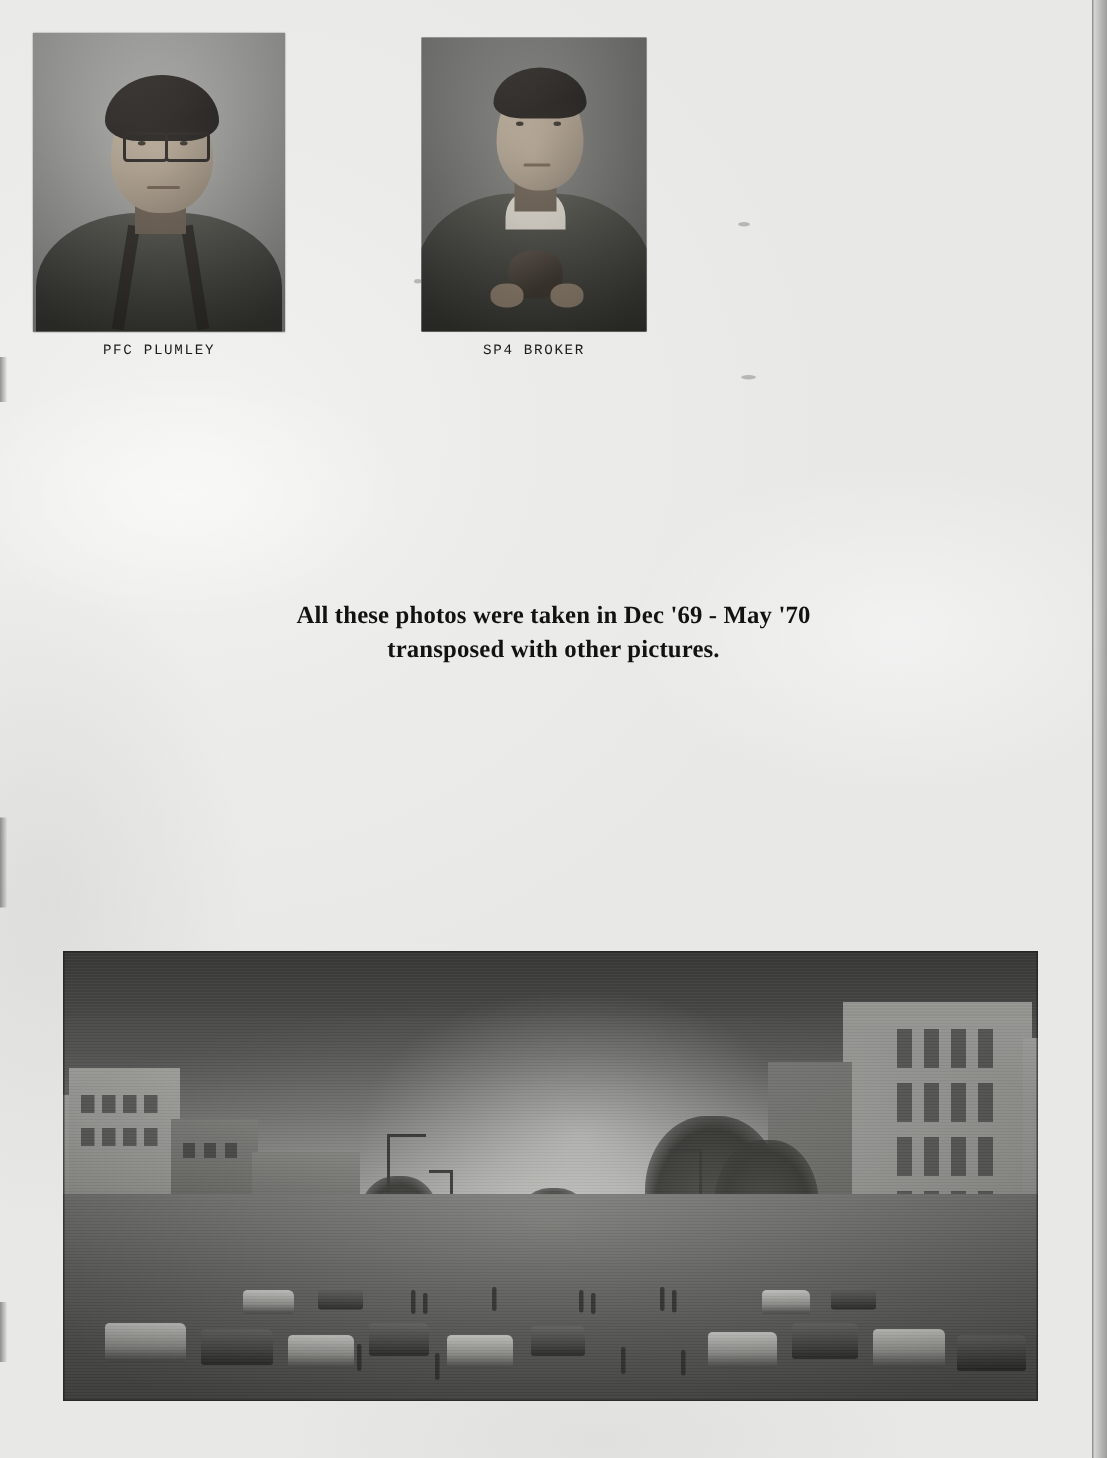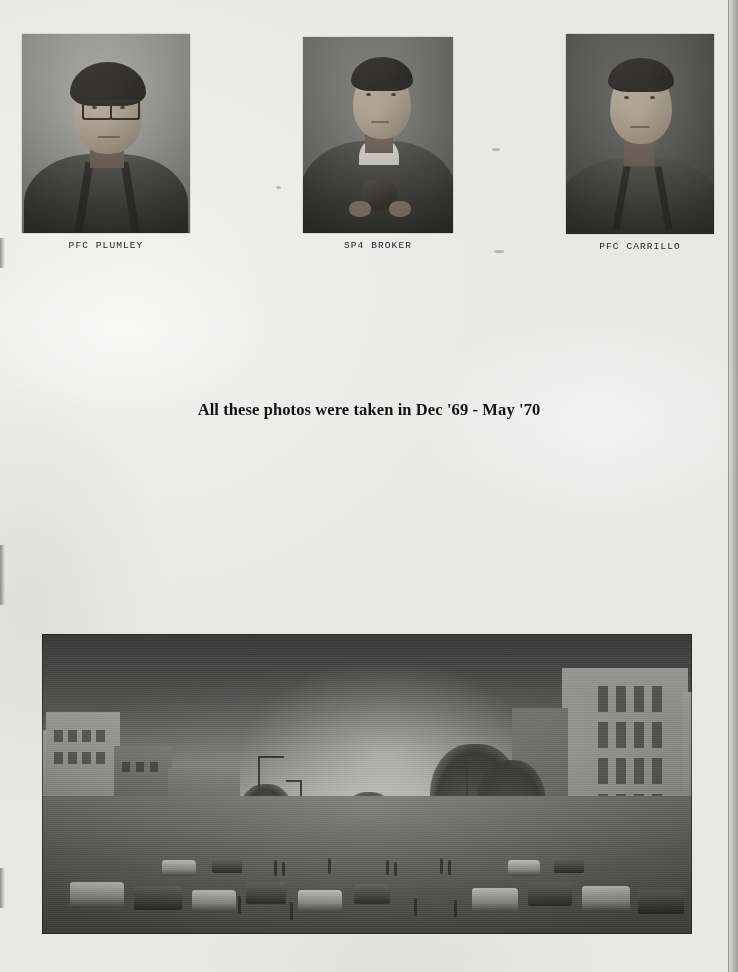--- a/index.html
+++ b/index.html
@@ -61,40 +61,39 @@
   
   .portrait-row {
     position: absolute;
     top: 22px;
     left: 0;
     width: 738px;
     height: 230px;
   }
   .portrait {
     position: absolute;
-    margin-top: 12px;
   }
   .portrait .frame {
     position: relative;
     overflow: hidden;
     background: #6a6a6a;
     box-shadow: 0 0 1px rgba(0,0,0,0.5);
   }
   .portrait .caption {
     margin-top: 7px;
     text-align: center;
     font-family: "Liberation Mono", monospace;
     font-size: 9.5px;
     letter-spacing: 1.1px;
     color: #1b1b1b;
   }
 
   .p1 { left: 22px; top: 0; width: 168px; }
   .p1 .frame { width: 168px; height: 199px; }
-  .p2 { left: 303px; top: 3px; width: 150px; }
+  .p2 { left: 281px; top: 3px; width: 150px; }
   .p2 .frame { width: 150px; height: 196px; }
   .p3 { left: 566px; top: 0; width: 148px; }
   .p3 .frame { width: 148px; height: 200px; }
 
   
   .bgwall {
     position: absolute;
     inset: 0;
     background: linear-gradient(160deg, #8d8d8a 0%, #7a7a77 40%, #6d6d6a 100%);
   }
@@ -316,40 +315,25 @@
         <div class="eye" style="left:88px;top:56px;"></div>
         <div class="mouth" style="left:68px;top:84px;width:18px;"></div>
         <div class="puppy" style="left:58px;top:142px;width:36px;height:32px;"></div>
         <div class="hand" style="left:46px;top:164px;width:22px;height:16px;"></div>
         <div class="hand" style="left:86px;top:164px;width:22px;height:16px;"></div>
         <div class="vign"></div>
       </div>
       <div class="caption">SP4 BROKER</div>
     </div>
 
-    <div class="portrait p3">
-      <div class="frame">
-        <div class="bgwall dark"></div>
-        <div class="torso" style="left:-8px;top:124px;width:164px;height:90px;"></div>
-        <div class="lapel" style="left:52px;top:132px;width:7px;height:64px;transform:rotate(10deg);"></div>
-        <div class="lapel" style="left:94px;top:132px;width:7px;height:64px;transform:rotate(-10deg);"></div>
-        <div class="neck" style="left:58px;top:100px;width:30px;height:32px;"></div>
-        <div class="head" style="left:44px;top:30px;width:62px;height:80px;"></div>
-        <div class="hair" style="left:42px;top:24px;width:66px;height:34px;"></div>
-        <div class="eye" style="left:58px;top:62px;"></div>
-        <div class="eye" style="left:84px;top:62px;"></div>
-        <div class="mouth" style="left:64px;top:92px;width:20px;"></div>
-        <div class="vign"></div>
-      </div>
-      <div class="caption">PFC CARRILLO</div>
-    </div>
   </div>
 
   <div class="note">
     <div>All these photos were taken in Dec '69 - May '70</div>
+    <div>transposed with other pictures.</div>
   </div>
 
   <div class="street">
     <div class="sky"></div>
     <div class="sky-bright"></div>
 
     <div class="bld" style="left:0;top:96px;width:36px;height:104px;"></div>
     <div class="bld" style="left:4px;top:78px;width:74px;height:122px;"></div>
     <div class="bld dk" style="left:72px;top:112px;width:58px;height:92px;"></div>
     <div class="bld dk" style="left:126px;top:134px;width:72px;height:70px;"></div>

